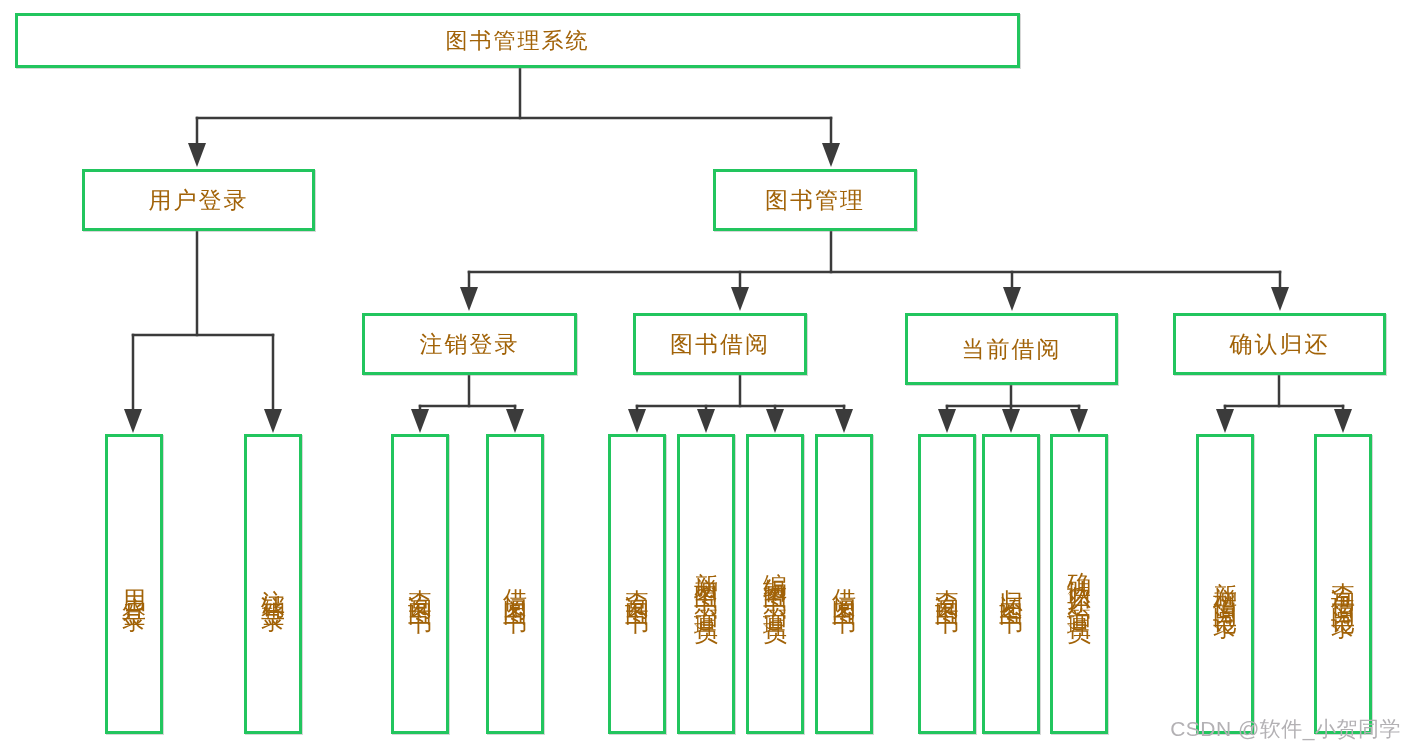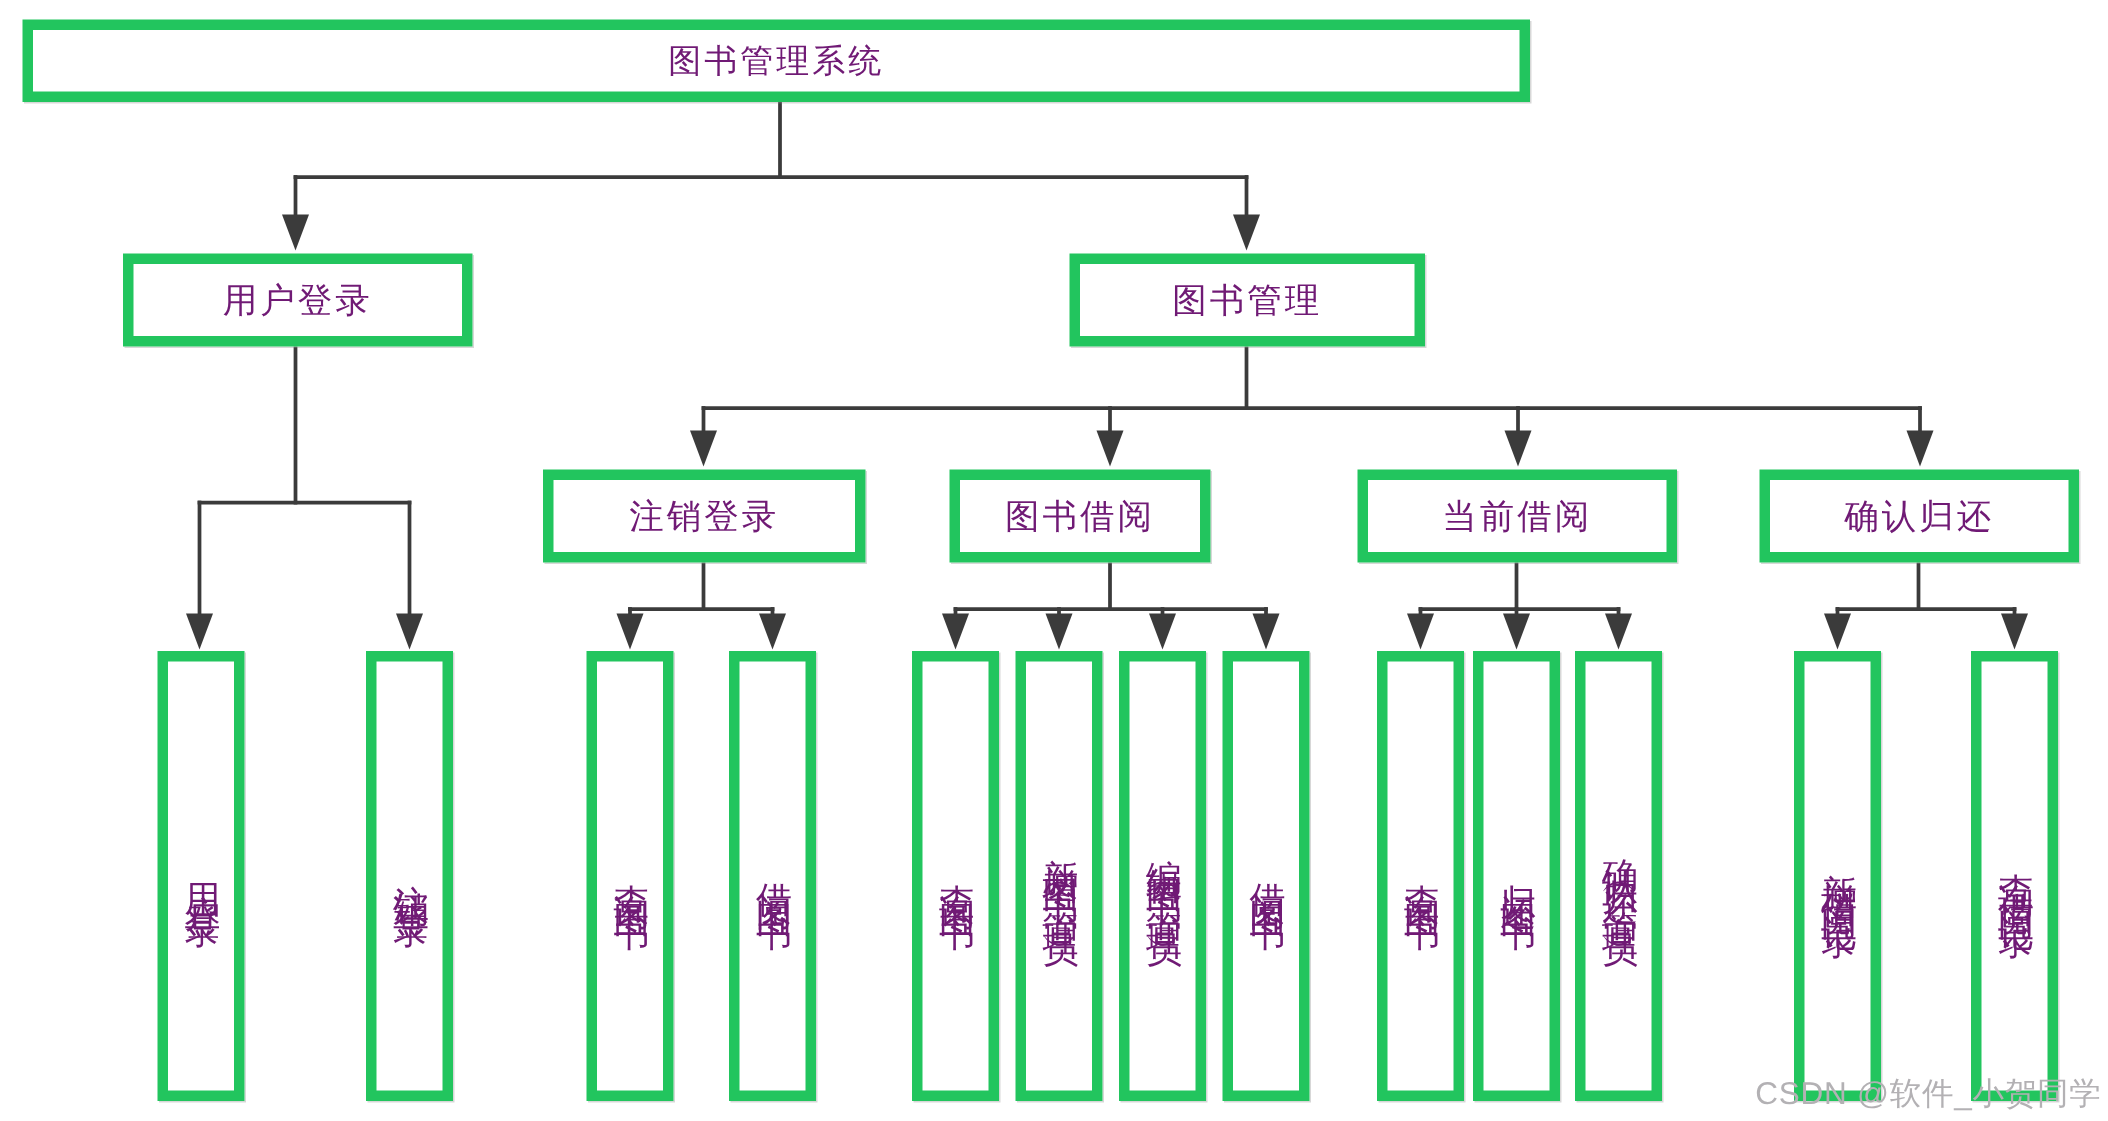--- a/index.html
+++ b/index.html
@@ -8,22 +8,22 @@
     width:1405px;height:747px;
     background:#ffffff;
     overflow:hidden;
     font-family:"Liberation Sans","DejaVu Sans",sans-serif;
   }
   .stage svg{position:absolute;left:0;top:0;}
   .box{
     position:absolute;
     box-sizing:border-box;
     background:#ffffff;
-    border:7px solid #22c55e;
-    color:#701a75;
+    border:3px solid #22c55e;
+    color:#a16207;
     display:flex;
     align-items:center;
     justify-content:center;
     box-shadow:1px 1px 0 rgba(140,140,140,0.35);
     z-index:2;
   }
   .box.h{
     font-size:23px;
     letter-spacing:2px;
     white-space:nowrap;
@@ -122,25 +122,25 @@
       <polygon points="1070,409 1088,409 1079,433"></polygon>
 
       <polygon points="1216,409 1234,409 1225,433"></polygon>
       <polygon points="1334,409 1352,409 1343,433"></polygon>
     </g>
   </svg>
 
   <div class="box h root" style="left:15px;top:13px;width:1005px;height:55px">图书管理系统</div>
 
   <div class="box h" style="left:82px;top:169px;width:233px;height:62px">用户登录</div>
-  <div class="box h" style="left:713px;top:169px;width:237px;height:62px">图书管理</div>
+  <div class="box h" style="left:713px;top:169px;width:204px;height:62px">图书管理</div>
 
   <div class="box h" style="left:362px;top:313px;width:215px;height:62px">注销登录</div>
   <div class="box h" style="left:633px;top:313px;width:174px;height:62px">图书借阅</div>
-  <div class="box h" style="left:905px;top:313px;width:213px;height:62px">当前借阅</div>
+  <div class="box h" style="left:905px;top:313px;width:213px;height:72px">当前借阅</div>
   <div class="box h" style="left:1173px;top:313px;width:213px;height:62px">确认归还</div>
 
   <div class="box v" style="left:105px;top:434px;width:58px;height:300px">用户登录</div>
   <div class="box v" style="left:244px;top:434px;width:58px;height:300px">注销登录</div>
 
   <div class="box v" style="left:391px;top:434px;width:58px;height:300px">查询图书</div>
   <div class="box v" style="left:486px;top:434px;width:58px;height:300px">借阅图书</div>
 
   <div class="box v" style="left:608px;top:434px;width:58px;height:300px">查询图书</div>
   <div class="box v" style="left:677px;top:434px;width:58px;height:300px">新增图书（管理员）</div>

